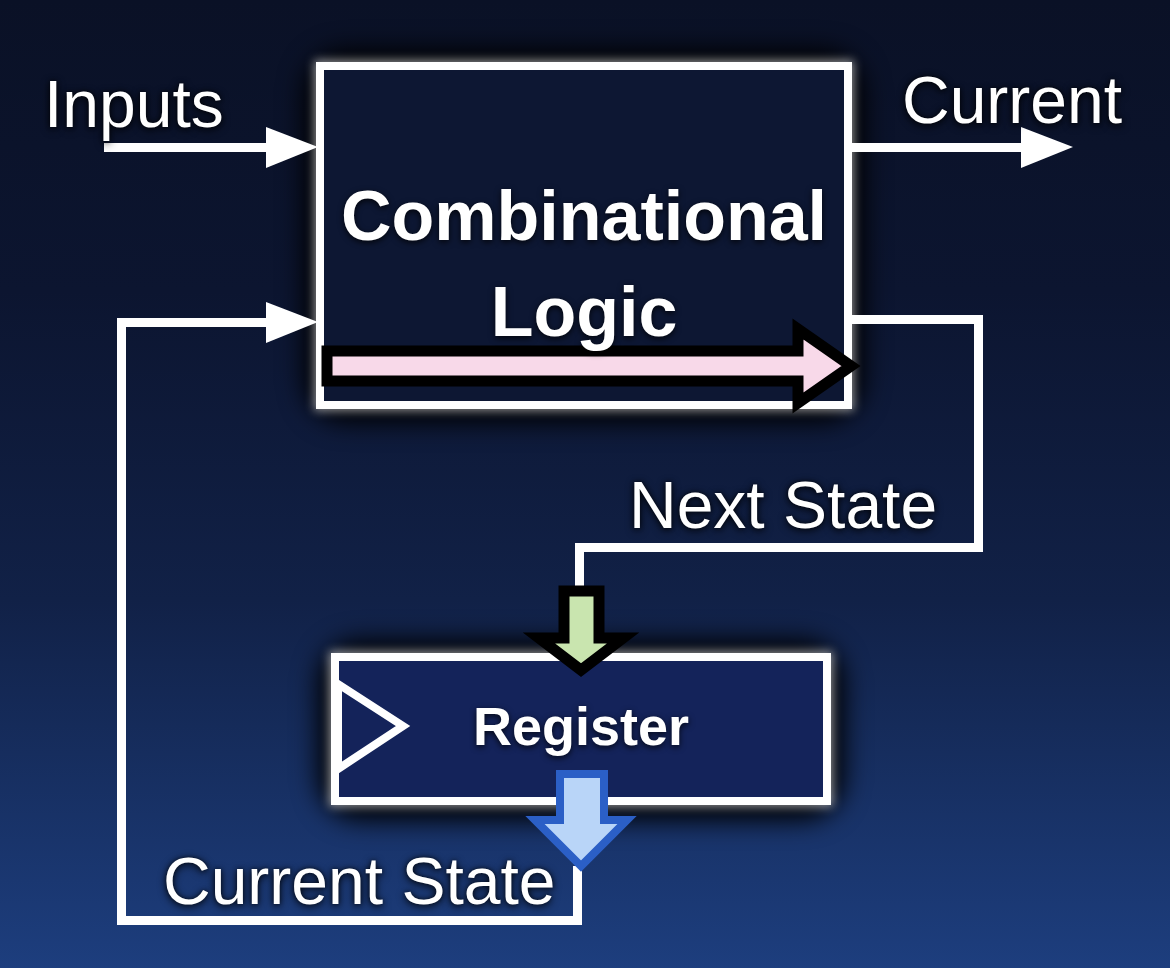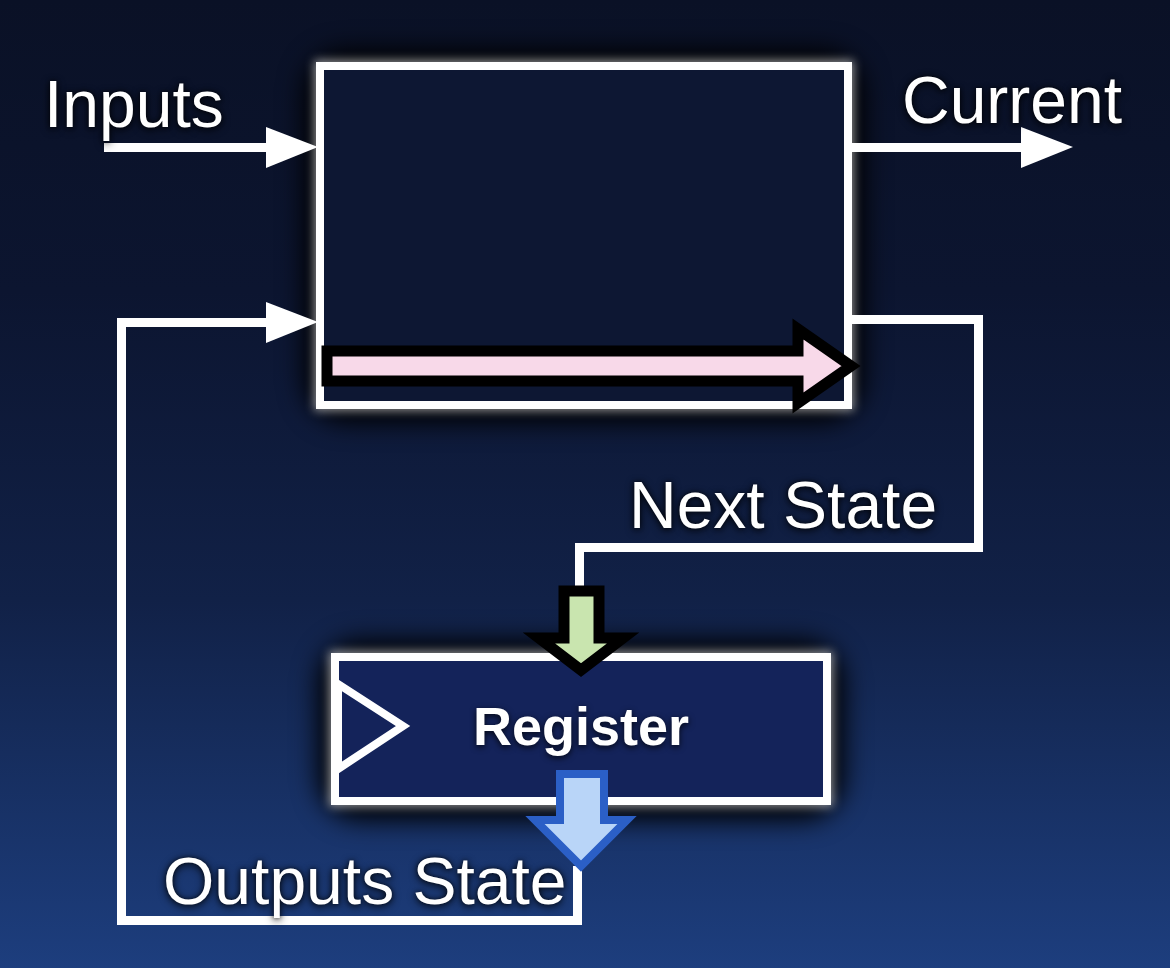--- a/index.html
+++ b/index.html
@@ -61,17 +61,21 @@
     <polygon points="327,351 798,351 798,329 851,366 798,403 798,381 327,381" stroke-width="11" stroke-linejoin="miter" fill="#f8d9e9" stroke="#000000"></polygon>
 
     <polygon points="564,591 599,591 599,638 623,638 581,670 539,638 564,638" stroke-width="11" stroke-linejoin="miter" fill="#c9e5af" stroke="#000000"></polygon>
 
     <polygon points="560,774 604,774 604,820 627,820 581,866 535,820 560,820" stroke-width="8" stroke-linejoin="miter" fill="#b9d5f8" stroke="#2b5fc6"></polygon>
   </svg>
 
   <div class="label" style="left:33px;top:71px;margin-left:11px;">Inputs</div>
   <div class="label" style="left:902px;top:67px;">Current</div>
   <div class="label" style="left:629px;top:472px;">Next State</div>
-  <div class="label" style="left:163px;top:848px;">Outputs State</div>
+  <div class="label" style="left:163px;top:848px;">Current State</div>
 
+  <div class="boxtitle combo-title">
+    <div>Combinational</div>
+    <div>Logic</div>
+  </div>
   <div class="boxtitle reg-title">Register</div>
 
 </div>
 
 </body></html>

